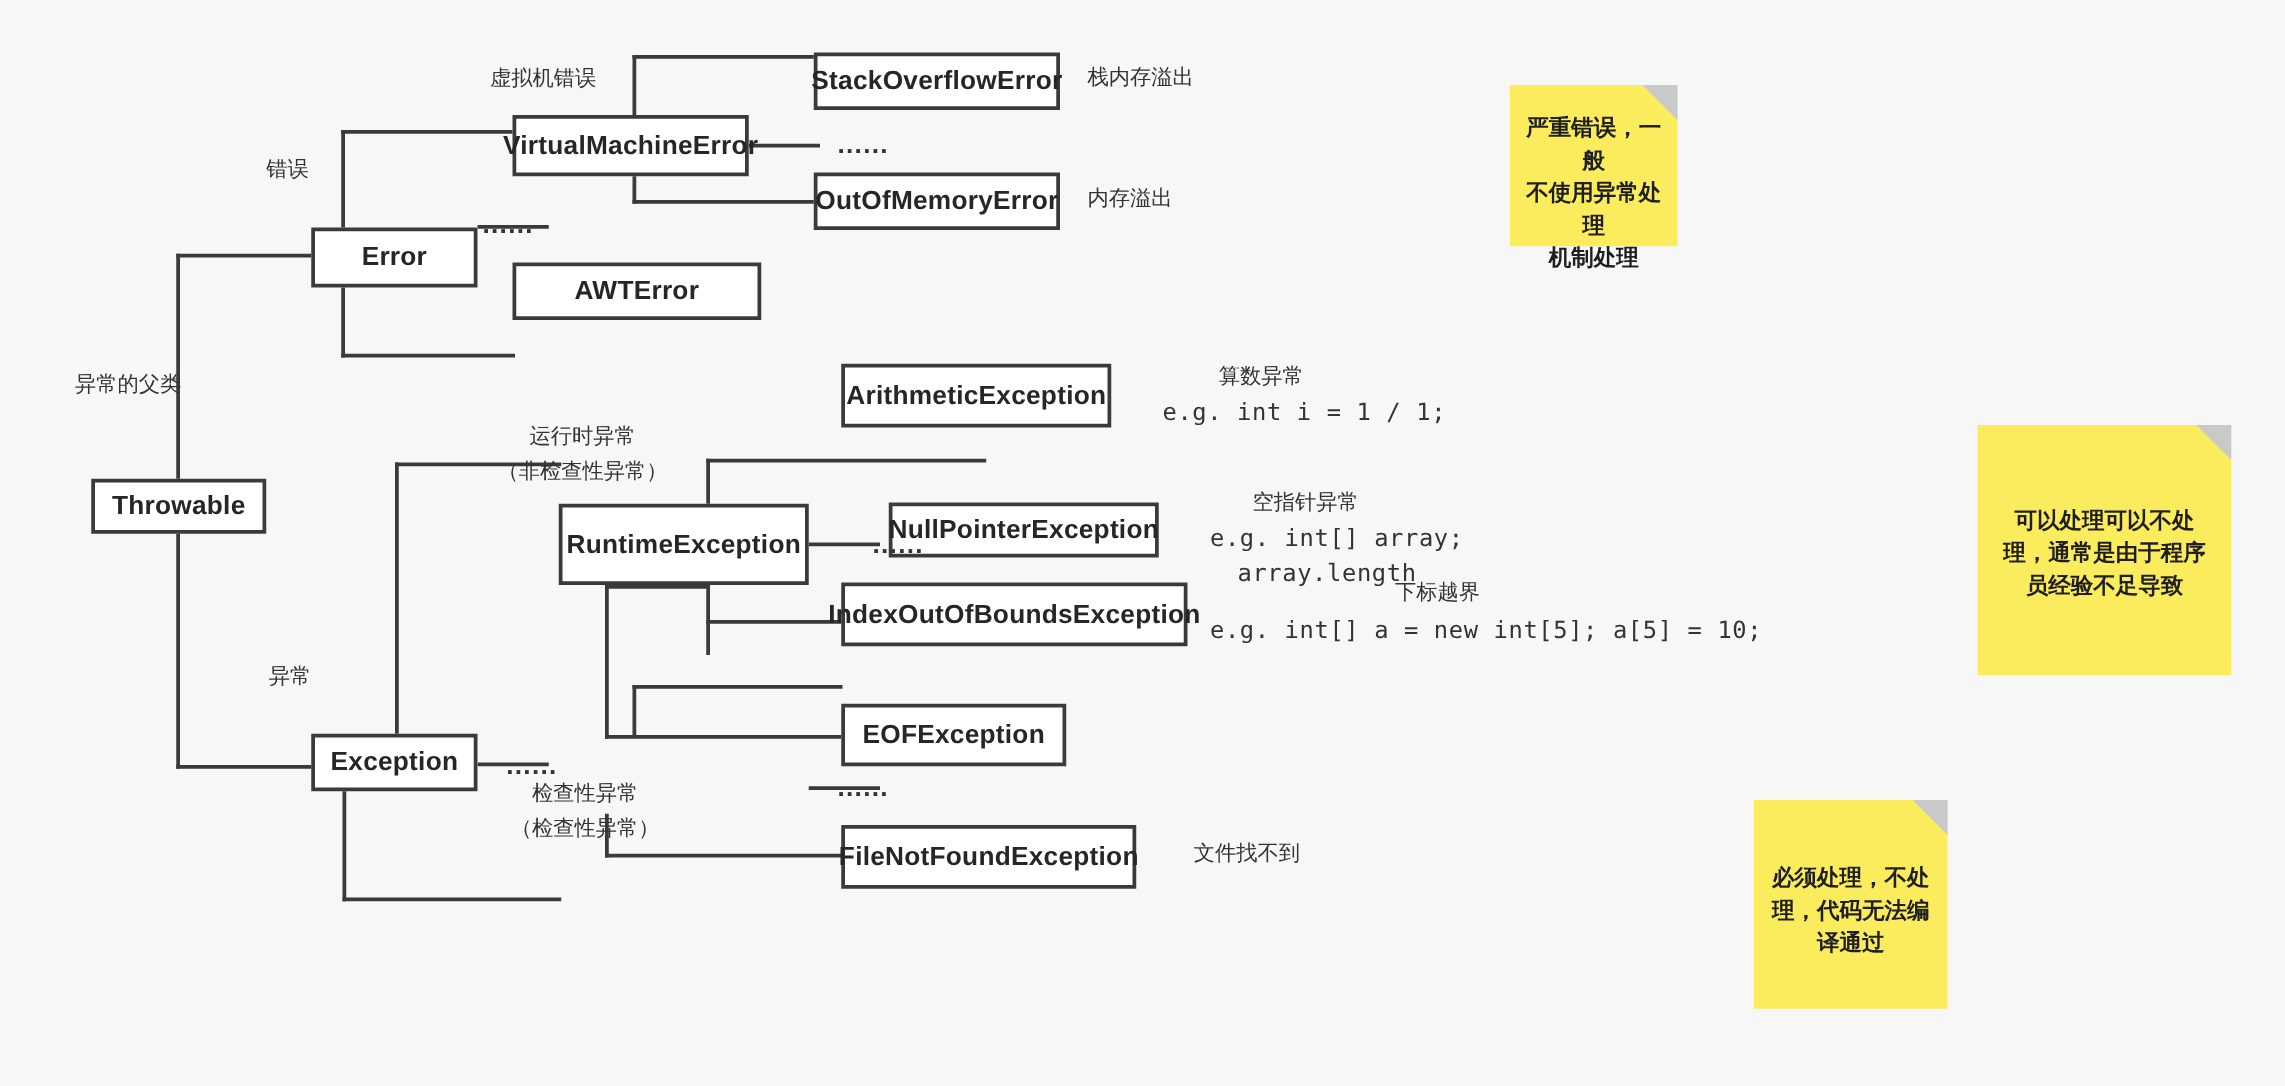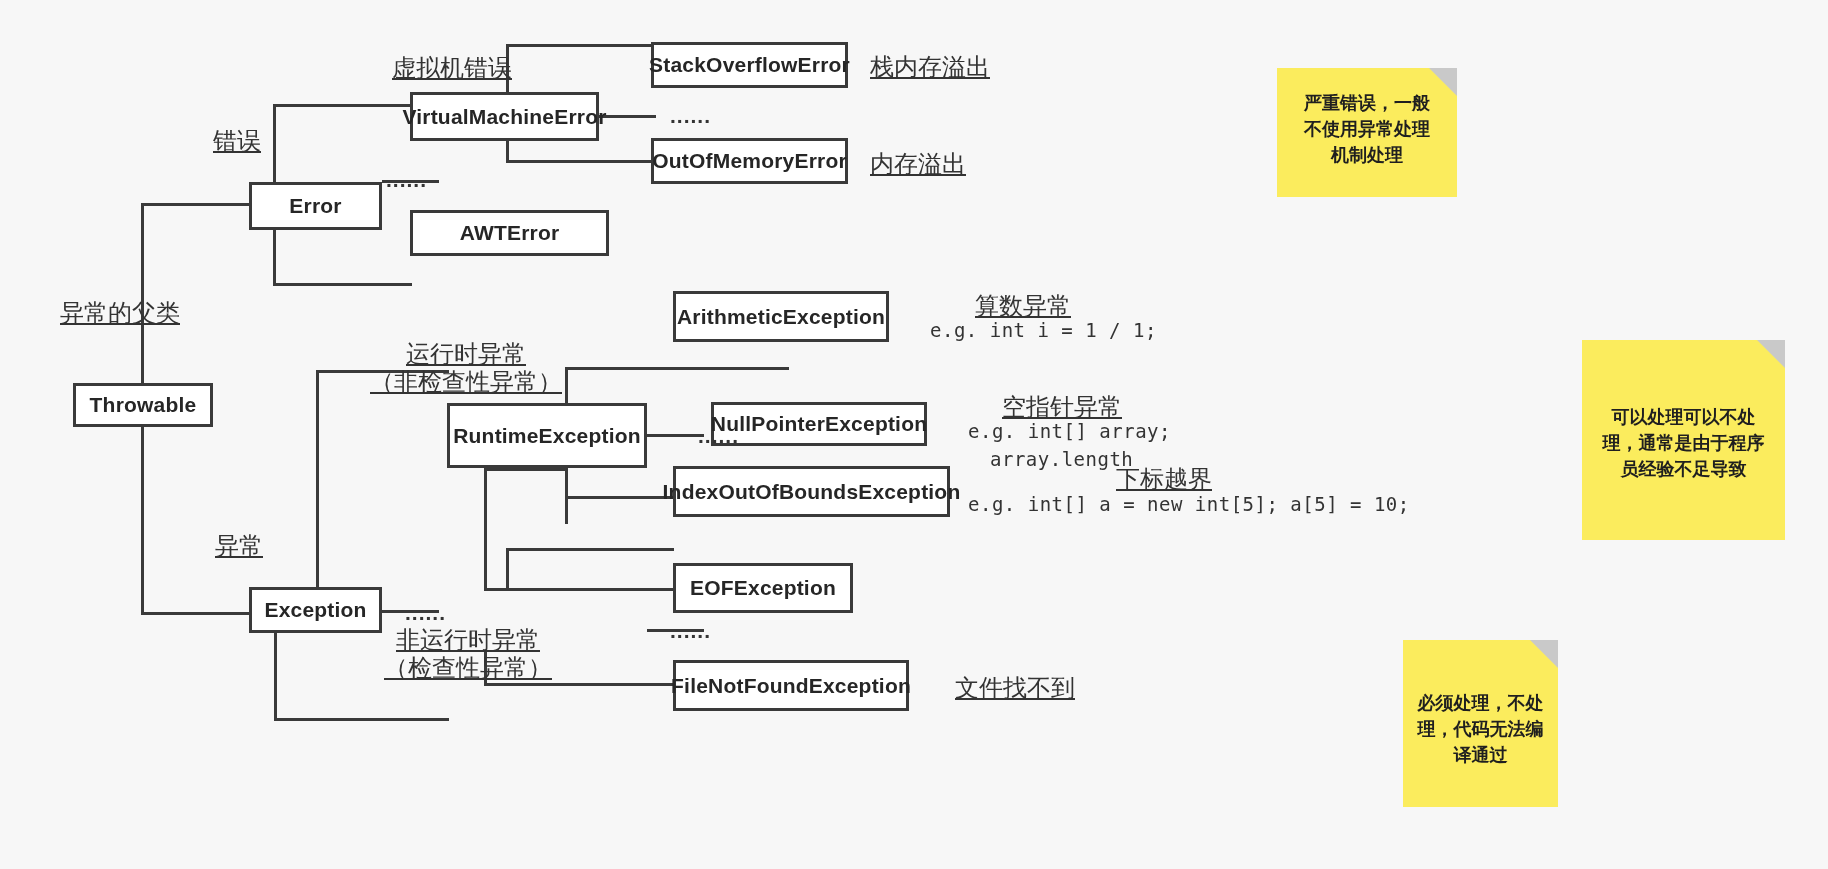--- a/index.html
+++ b/index.html
@@ -39,25 +39,24 @@
     font-size: 21px;
     letter-spacing: .2px;
     white-space: nowrap;
     z-index: 3;
   }
 
   
   .lbl {
     position: absolute;
     color: #333333;
-    font-size: 24px;
+    font-size: 17px;
     line-height: 1.25;
     white-space: pre;
     z-index: 4;
-    text-decoration: underline;
   }
   .lbl.cn { font-family: "DejaVu Sans", "Liberation Sans", sans-serif; }
   .lbl.center { text-align: center; }
   .dots {
     position: absolute;
     color: #333333;
     font-size: 21px;
     font-weight: bold;
     letter-spacing: 1px;
     z-index: 4;
@@ -166,21 +165,21 @@
   <div class="ln lnv" style="left:274px; top:631px; height:90px;"></div>
   <div class="ln lnh" style="left:274px; top:618px; width:45px;"></div>
   <div class="ln lnh" style="left:274px; top:619px; width:0px;"></div>
   <div class="ln lnh" style="left:274px; top:718px; width:175px;"></div>
 
   <div class="node" style="left:447px; top:403px; width:200px; height:65px;text-align:center;">RuntimeException</div>
 
   <div class="lbl cn center" style="left:346px; top:339px; width:240px;">运行时异常</div>
   <div class="lbl cn center" style="left:346px; top:367px; width:240px;">（非检查性异常）</div>
 
-  <div class="lbl cn center" style="left:348px; top:625px; width:240px;">非运行时异常</div>
+  <div class="lbl cn center" style="left:348px; top:625px; width:240px;">检查性异常</div>
   <div class="lbl cn center" style="left:348px; top:653px; width:240px;">（检查性异常）</div>
 
   <div class="ln lnv" style="left:565px; top:367px; height:40px;"></div>
   <div class="ln lnh" style="left:565px; top:367px; width:224px;"></div>
 
   <div class="ln lnh" style="left:647px; top:434px; width:57px;"></div>
   <div class="dots" style="left:698px; top:424px;">......</div>
 
   <div class="ln lnv" style="left:565px; top:466px; height:58px;"></div>
   <div class="ln lnh" style="left:565px; top:496px; width:224px;"></div>
@@ -212,21 +211,21 @@
 
   <div class="lbl cn" style="left:1002px; top:392px;">空指针异常</div>
   <div class="code" style="left:968px; top:420px;">e.g. int[] array;</div>
   <div class="code" style="left:990px; top:448px;">array.length</div>
 
   <div class="lbl cn" style="left:1116px; top:464px;">下标越界</div>
   <div class="code" style="left:968px; top:493px;">e.g. int[] a = new int[5]; a[5] = 10;</div>
 
   <div class="lbl cn" style="left:955px; top:673px;text-align:center;">文件找不到</div>
 
-  <div class="note" style="left:1277px; top:68px; width:134px; height:129px;padding-left:46px;">
+  <div class="note" style="left:1208px; top:68px; width:134px; height:129px;">
     <div class="fold"></div>
     <div class="ntext" style="top:22px;">严重错误，一般
 不使用异常处理
 机制处理</div>
   </div>
 
   <div class="note" style="left:1582px; top:340px; width:203px; height:200px;">
     <div class="fold"></div>
     <div class="ntext" style="top:64px;">可以处理可以不处
 理，通常是由于程序

